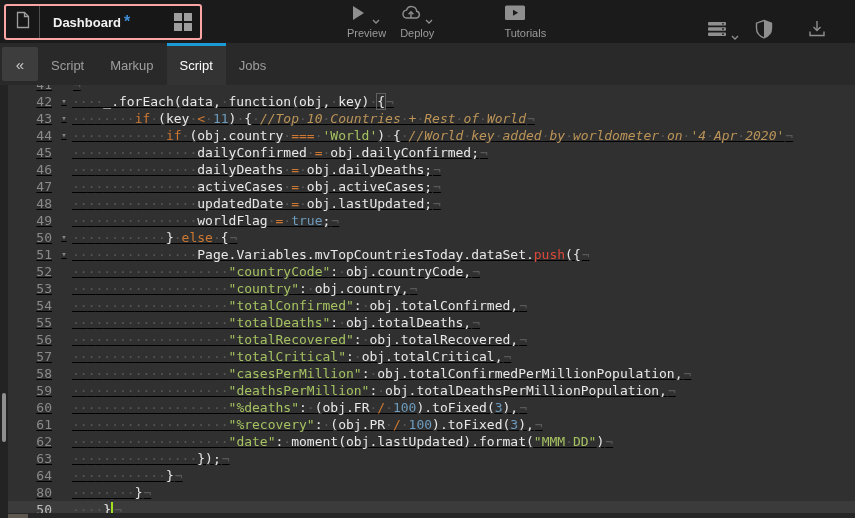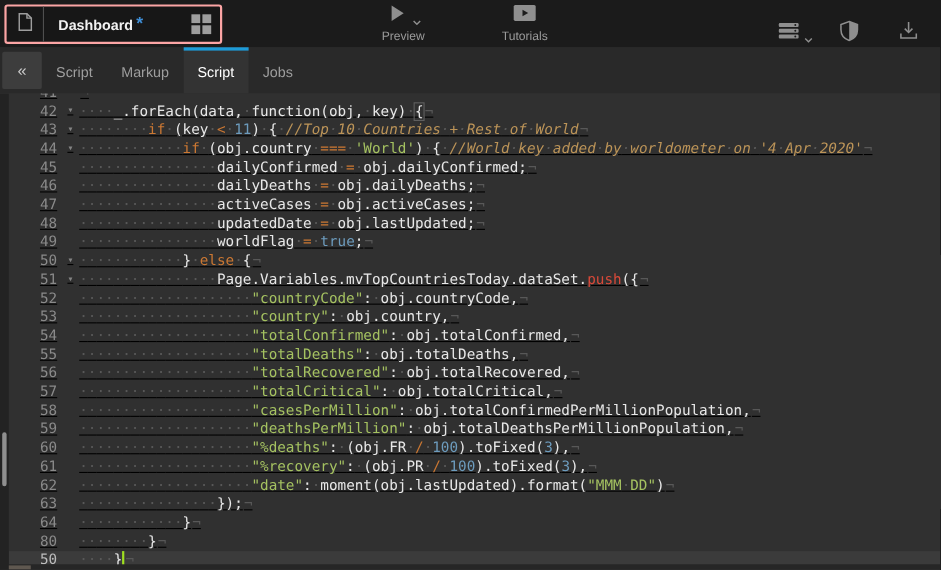--- a/index.html
+++ b/index.html
@@ -14,21 +14,21 @@
   .file-cell{width:33px;height:100%;border-right:1px solid #4f4f4f;
        display:flex;align-items:center;justify-content:center;}
   .page-name{margin-left:13px;font-size:13px;font-weight:bold;color:#f2f2f2;}
   .dirty{color:var(--dirty-asterisk,#3f8fd8);margin-left:3px;font-weight:bold;}
   .grid-icon{margin-left:auto;margin-right:8px;display:grid;
        grid-template-columns:8px 8px;grid-template-rows:8px 8px;gap:2px;}
   .grid-icon div{background:#9e9e9e;}
 
   .topbar-center{position:absolute;left:340px;top:0;height:43px;display:flex;align-items:center;}
   .topbar-right{position:absolute;right:2px;top:16px;height:43px;display:flex;align-items:center;}
-  .tool-btn{display:flex;flex-direction:column;align-items:center;justify-content:center;
+  .tool-btn{display:flex;flex-direction:column;align-items:flex-start;justify-content:center;
        padding:2px 7px;cursor:pointer;}
   .tool-btn .icon-row{display:flex;align-items:center;height:20px;}
   .tool-btn .chev{margin-left:3px;margin-top:8px;}
   .tool-btn .lbl{font-size:11px;color:#9b9b9b;margin-top:2px;white-space:nowrap;}
   .gap{margin-left:56px;}
 
   
   .tabbar{position:relative;width:100%;height:42px;background:var(--tabbar-bg,#292929);
        display:flex;align-items:stretch;}
   .collapse-btn{width:36px;height:34px;margin:4px 0 0 2px;background:#3d3d3d;border-radius:2px;
@@ -95,20 +95,33 @@
           <div class="icon-row">
             <span><svg width="22" height="20" viewBox="0 0 22 20">
                 <path d="M6 3 L17 10 L6 17 Z" fill="#8f8f8f"></path>
               </svg></span>
             <span class="chev"><svg width="8" height="5" viewBox="0 0 8 5">
                 <path d="M1 1 L4 4 L7 1" fill="none" stroke="#8f8f8f" stroke-width="1.3"></path>
               </svg></span>
           </div>
           <div class="lbl">Preview</div>
         </div>
+        <div class="tool-btn">
+          <div class="icon-row">
+            <span><svg width="22" height="20" viewBox="0 0 22 20">
+                <path d="M6.2 15 A4 4 0 0 1 6.6 7.1 A5.2 5.2 0 0 1 16.7 8.3 A3.4 3.4 0 0 1 16.4 15 Z" fill="none" stroke="#8f8f8f" stroke-width="1.4"></path>
+                <path d="M11 15 V9.2" fill="none" stroke="#8f8f8f" stroke-width="1.4"></path>
+                <path d="M8.6 11.2 L11 8.8 L13.4 11.2" fill="none" stroke="#8f8f8f" stroke-width="1.4"></path>
+              </svg></span>
+            <span class="chev"><svg width="8" height="5" viewBox="0 0 8 5">
+                <path d="M1 1 L4 4 L7 1" fill="none" stroke="#8f8f8f" stroke-width="1.3"></path>
+              </svg></span>
+          </div>
+          <div class="lbl">Deploy</div>
+        </div>
         <div class="tool-btn gap">
           <div class="icon-row">
             <span><svg width="22" height="20" viewBox="0 0 22 20">
                 <path d="M1 4 Q1 2.5 2.5 2.5 H19.5 Q21 2.5 21 4 V15.5 Q21 17 19.5 17 H2.5 Q1 17 1 15.5 Z" fill="#8f8f8f"></path>
                 <path d="M9 6.8 L14.2 9.8 L9 12.8 Z" fill="#1b1b1b"></path>
               </svg></span>
           </div>
           <div class="lbl">Tutorials</div>
         </div>
       </div>

